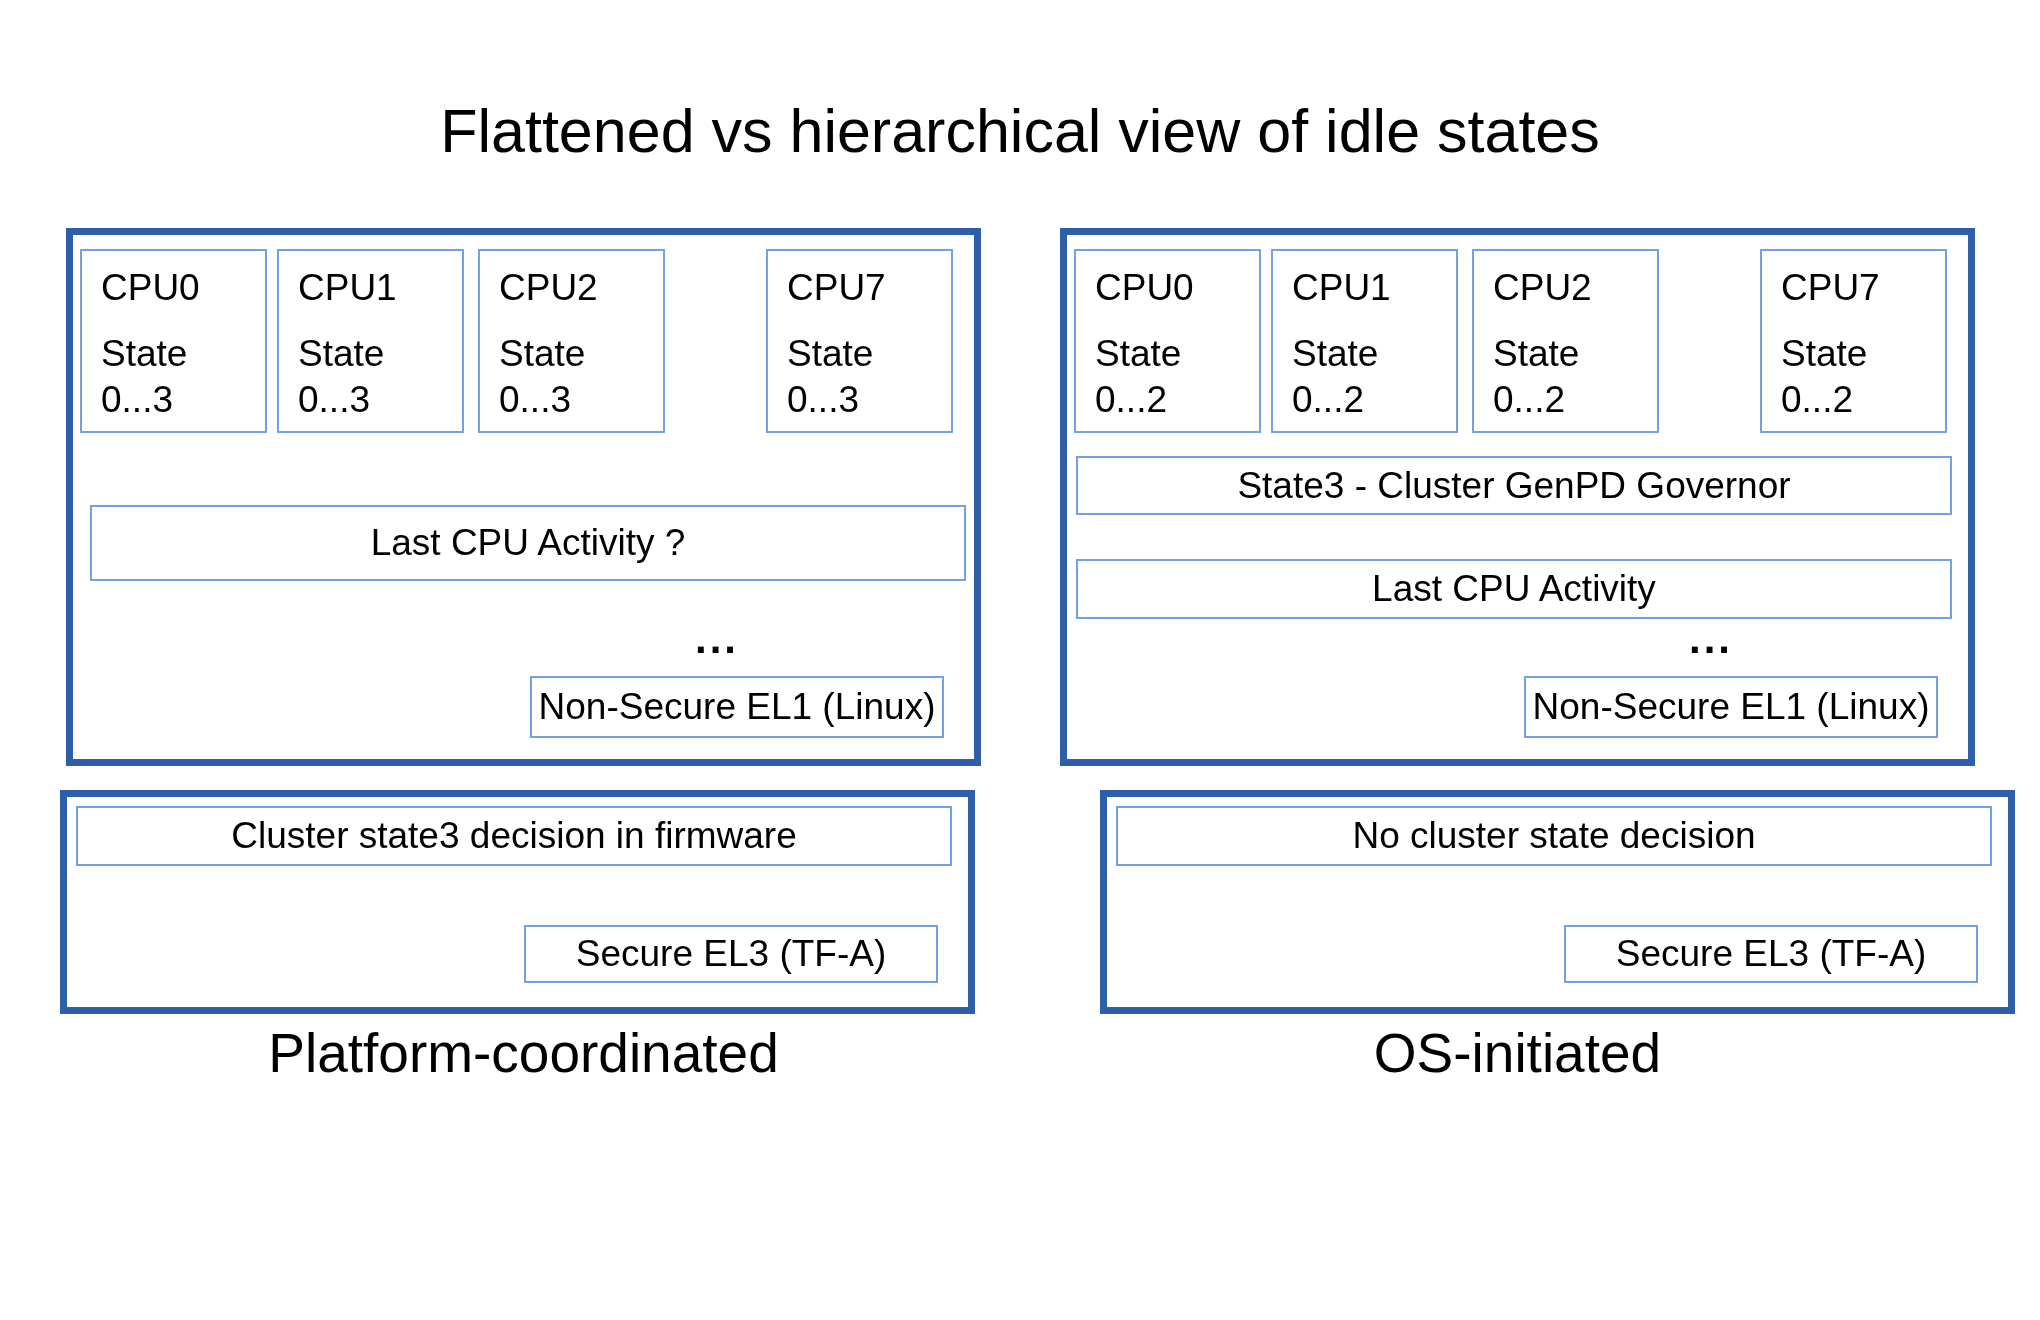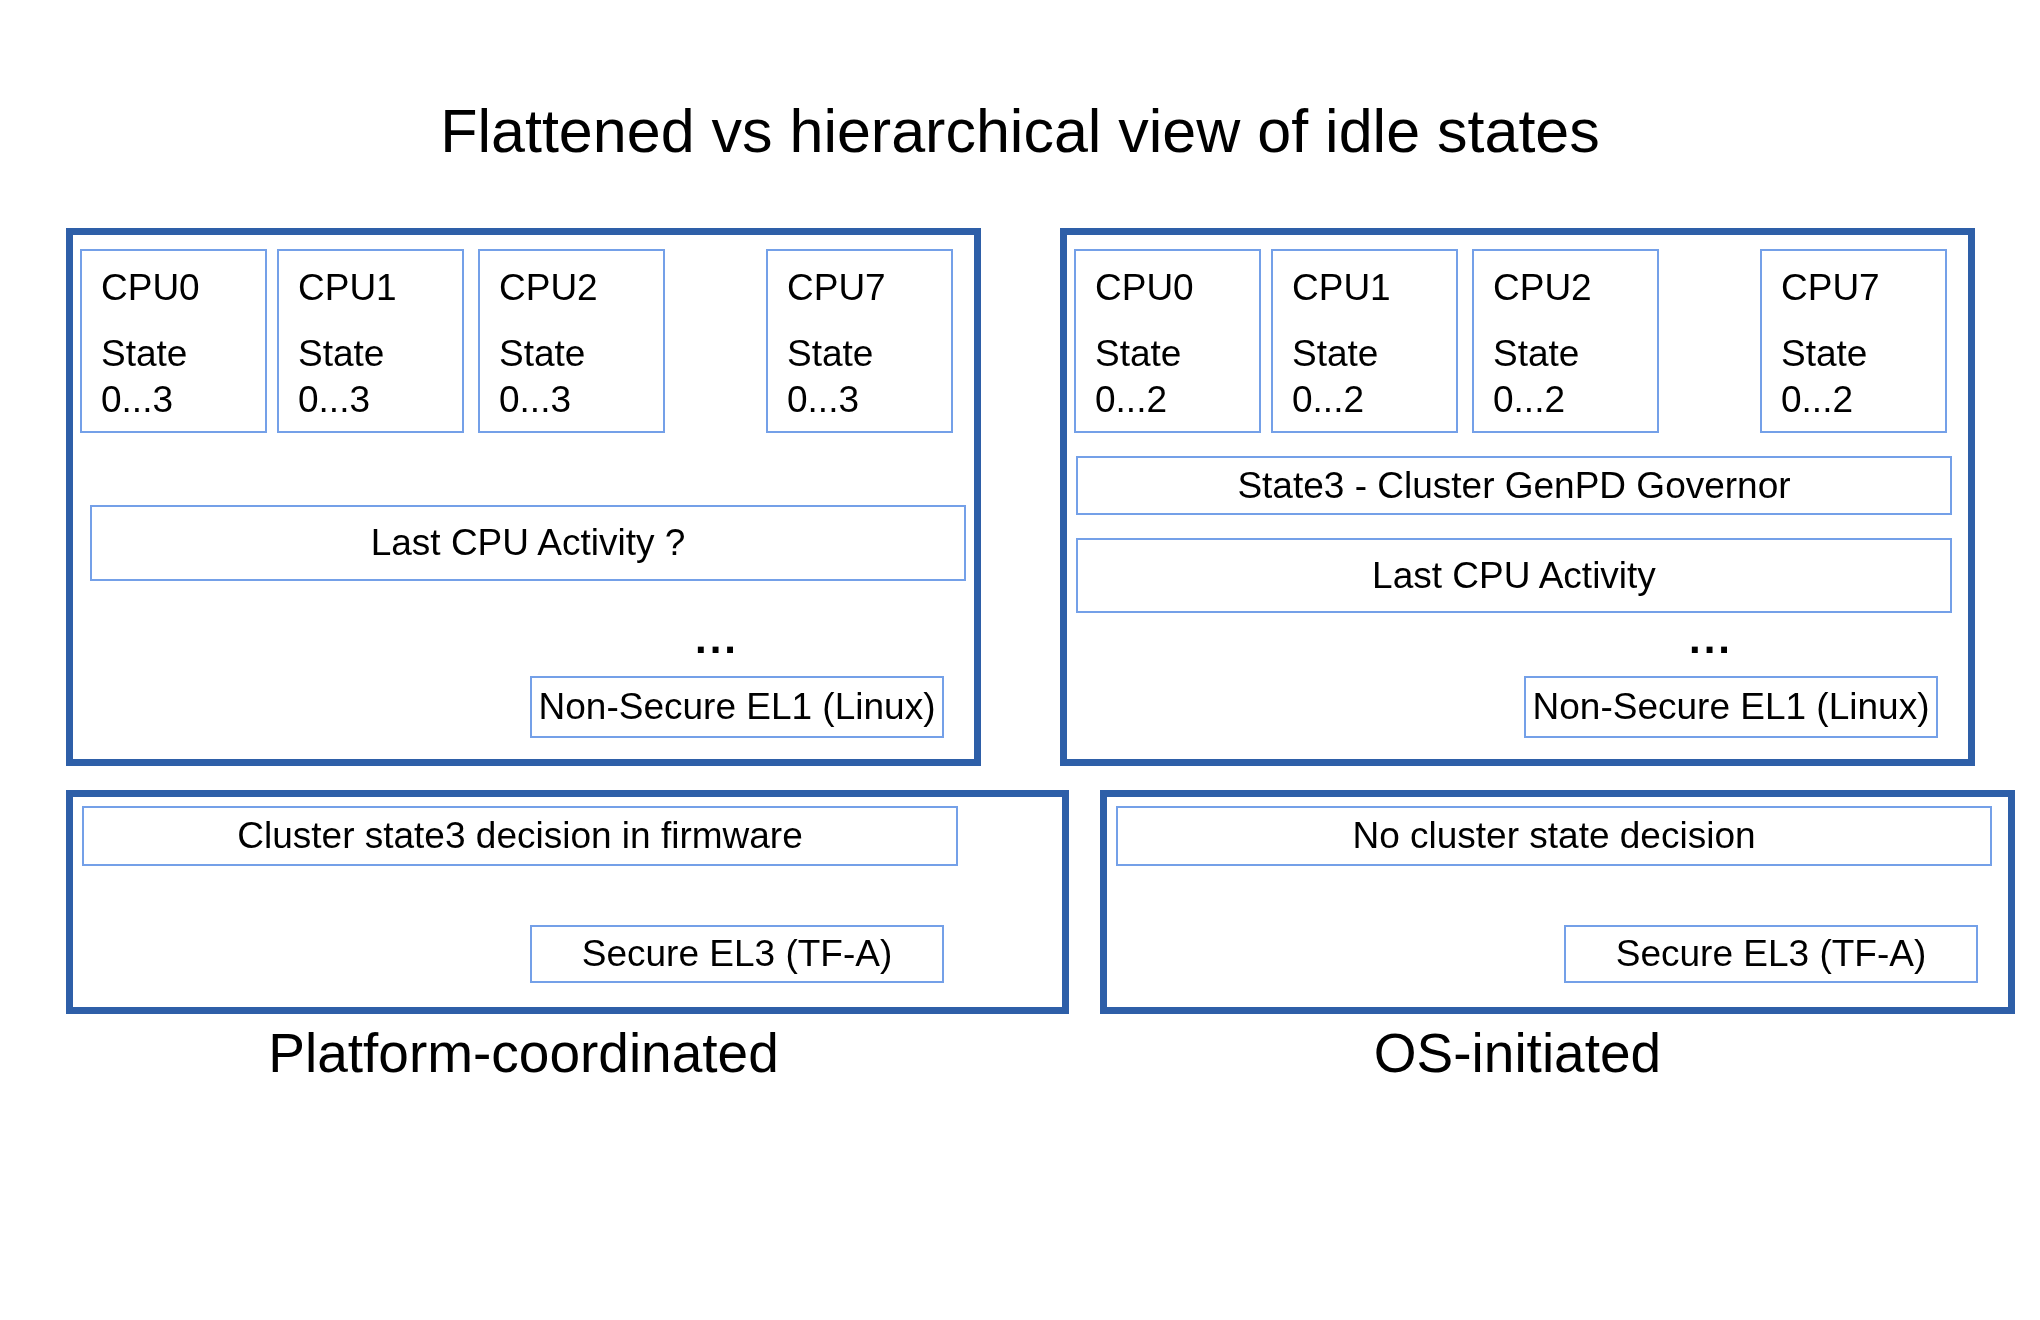--- a/index.html
+++ b/index.html
@@ -35,21 +35,21 @@
     white-space: nowrap;
   }
   .outer {
     position: absolute;
     border: 7px solid var(--outer-border);
     background: var(--background);
     box-sizing: border-box;
   }
   #left-os  { left: 66px;   top: 228px; width: 915px; height: 538px; }
   #right-os { left: 1060px; top: 228px; width: 915px; height: 538px; }
-  #left-fw  { left: 66px;   top: 790px; width: 1003px; height: 224px; }
+  #left-fw  { left: 60px;   top: 790px; width: 915px; height: 224px; }
   #right-fw { left: 1060px; top: 790px; width: 915px; height: 224px; margin-left: 40px; }
 
   .inner {
     position: absolute;
     border: 2px solid var(--inner-border);
     background: var(--background);
     box-sizing: border-box;
     font-size: 37px;
     color: var(--text);
   }
@@ -165,21 +165,21 @@
     </div>
     <div class="dots" style="left:622px; top:383px">...</div>
     <div class="inner cpu" style="left:693px">
       <div class="cpu-name">CPU7</div>
       <div class="cpu-state">
         <div>State</div>
         <div>0...2</div>
       </div>
     </div>
     <div class="inner bar" style="left:9px; top:221px; width:876px; height:59px">State3 - Cluster GenPD Governor</div>
-    <div class="inner bar" style="left:9px; top:303px; width:876px; height:75px">Last CPU Activity</div>
+    <div class="inner bar" style="left:9px; top:324px; width:876px; height:60px">Last CPU Activity</div>
     <div class="inner ctx" style="left:457px; top:441px; width:414px; height:62px">Non-Secure EL1 (Linux)</div>
   </div>
 
   <div class="outer" id="right-fw">
     <div class="inner bar" style="left:9px; top:9px; width:876px; height:60px">No cluster state decision</div>
     <div class="inner ctx" style="left:457px; top:128px; width:414px; height:58px">Secure EL3 (TF-A)</div>
   </div>
 
   <div class="panel-label" style="left:1060px">OS-initiated</div>
 

